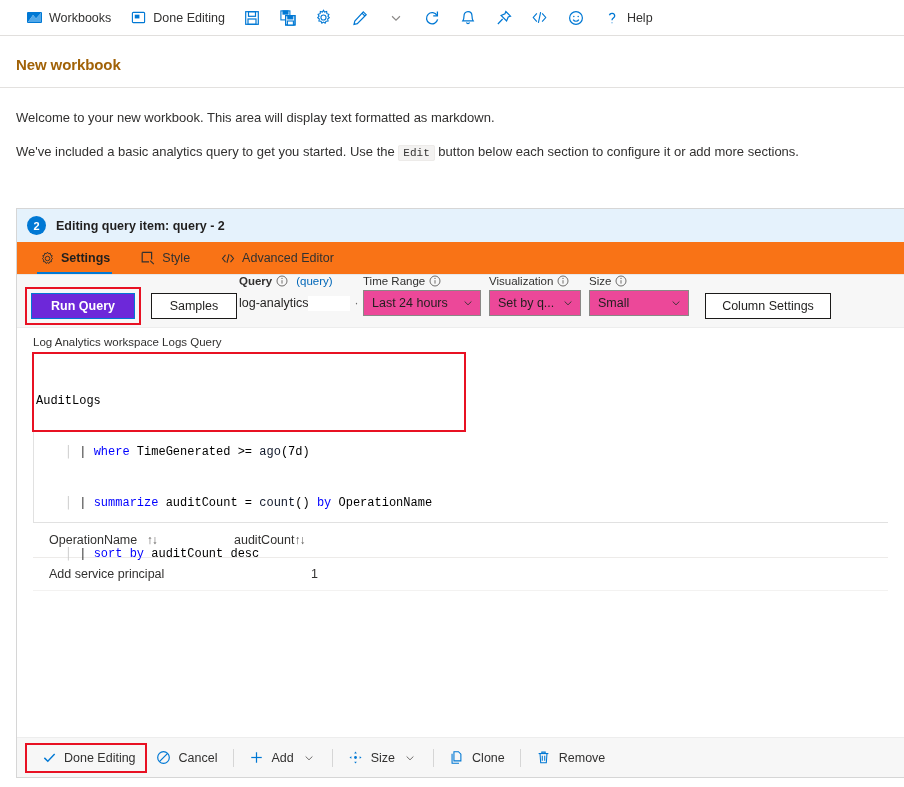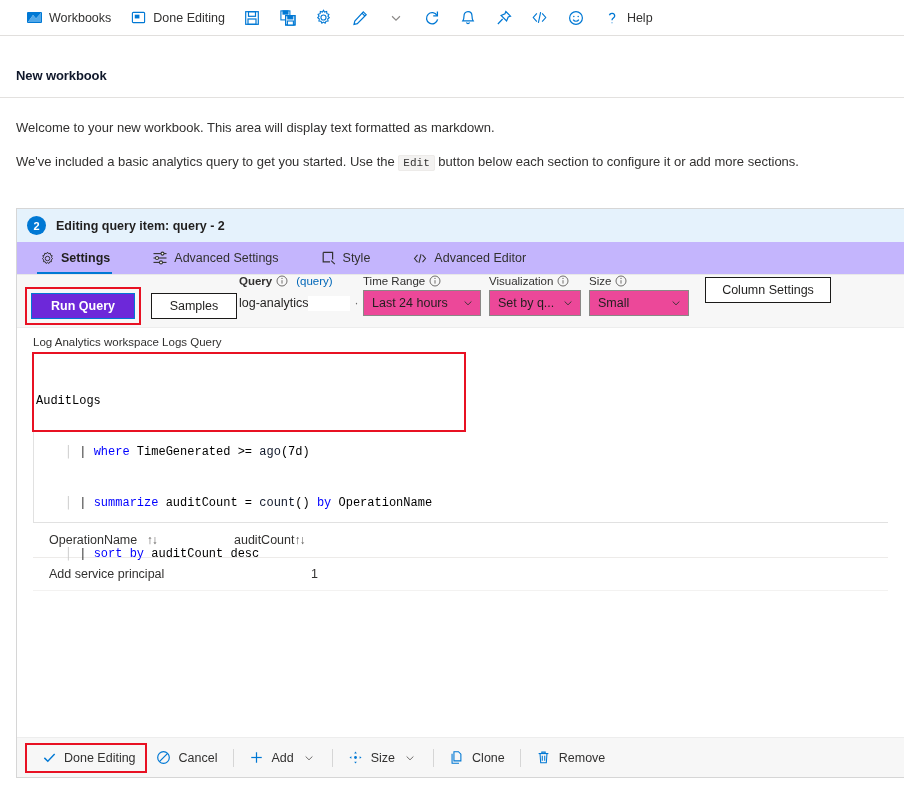--- a/index.html
+++ b/index.html
@@ -29,22 +29,22 @@
     font-size: 12.5px; color: #323130;
     white-space: nowrap;
     cursor: default;
   }
   .tb-icon { display:inline-flex; align-items:center; justify-content:center; width:18px; height:18px; }
   .tb-icon svg { display:block; }
 
   
   .title-wrap { padding: 16px 16px 0 16px; }
   .page-title {
-    font-size: 13px; font-weight: bold; color: #0f172a; letter-spacing: -0.1px;
-    margin: 16px 0 14px 0;
+    font-size: 15px; font-weight: bold; color: #a16207; letter-spacing: -0.1px;
+    margin: 4px 0 14px 0;
   }
   .title-rule { border-bottom: 1px solid #e3e1df; margin: 0 0 0 0; }
 
   
   .md { padding: 20px 16px 0 16px; }
   .md p { margin: 0 0 14px 0; font-size: 13px; color: #323130; line-height: 1.5; }
   .code-inline {
     font-family: "Liberation Mono", "DejaVu Sans Mono", monospace;
     font-size: 11px;
     background: #f3f2f1;
@@ -77,23 +77,22 @@
     font-size: 11px; font-weight: bold;
     display: flex; align-items: center; justify-content: center;
   }
   .panel-header-title { font-size: 12.5px; font-weight: bold; color: #201f1e; }
 
   
   .tabs {
     display: flex; align-items: stretch;
     height: 33px;
     padding-left: 12px;
-    background: #c4b5fd;
+    background: #f97316;
     border-bottom: 1px solid #e8e8e8;
-    gap: 12px;
   }
   .tab {
     display: flex; align-items: center; gap: 6px;
     padding: 0 10px;
     font-size: 12.5px; color: #323130;
     position: relative; cursor: default;
     margin-right: 10px;
   }
   .tab.active { font-weight: bold; color: #201f1e; }
   .tab.active::after {
@@ -379,33 +378,20 @@
 
     <div class="tabs">
       <div class="tab active">
         <span class="tab-icon">
           <svg width="15" height="15" viewBox="0 0 20 20" fill="none" stroke="#323130" stroke-width="1.3">
               <circle cx="10" cy="10" r="3"></circle>
               <path d="M10 1.5 L11.3 3.6 L13.7 3 L14 5.5 L16.3 6.2 L15.2 8.4 L16.8 10.3 L14.9 11.8 L15.4 14.2 L13 14.4 L11.9 16.6 L10 15.4 L8.1 16.6 L7 14.4 L4.6 14.2 L5.1 11.8 L3.2 10.3 L4.8 8.4 L3.7 6.2 L6 5.5 L6.3 3 L8.7 3.6 Z"></path>
             </svg>
         </span>
         <span>Settings</span>
-      </div>
-      <div class="tab">
-        <span class="tab-icon">
-          <svg width="16" height="16" viewBox="0 0 16 16" fill="none" stroke="#323130" stroke-width="1.1">
-              <path d="M1.5 3.6 H14.5"></path>
-              <path d="M1.5 8 H14.5"></path>
-              <path d="M1.5 12.4 H14.5"></path>
-              <circle cx="10.5" cy="3.6" r="1.5" fill="#ffffff"></circle>
-              <circle cx="5" cy="8" r="1.5" fill="#ffffff"></circle>
-              <circle cx="9" cy="12.4" r="1.5" fill="#ffffff"></circle>
-            </svg>
-        </span>
-        <span>Advanced Settings</span>
       </div>
       <div class="tab">
         <span class="tab-icon">
           <svg width="16" height="16" viewBox="0 0 16 16" fill="none" stroke="#323130" stroke-width="1.2">
               <path d="M2.2 2.4 H11.6 V9.4"></path>
               <path d="M2.2 2.4 V11.8 H9"></path>
               <path d="M10.2 10.6 L13.8 14.1"></path>
             </svg>
         </span>
         <span>Style</span>
@@ -507,21 +493,21 @@
         <div class="select" style="width:100px;">
           <span>Small</span>
           <span class="chev">
             <svg width="12" height="12" viewBox="0 0 16 16" fill="none" stroke="#323130" stroke-width="1.2">
                 <path d="M3.5 6 L8 10.4 L12.5 6"></path>
               </svg>
           </span>
         </div>
       </div>
 
-      <div class="field" style="left:688px; top:2px;">
+      <div class="field" style="left:688px; top:18px;">
         <div class="btn" style="width:126px;">Column Settings</div>
       </div>
 
       <div class="redbox" style="left:8px; top:12px; width:116px; height:38px;"></div>
     </div>
 
     <div class="qeditor-label">Log Analytics workspace Logs Query</div>
     <div class="qeditor">
       <div class="code">
         <span class="ln">AuditLogs</span>

